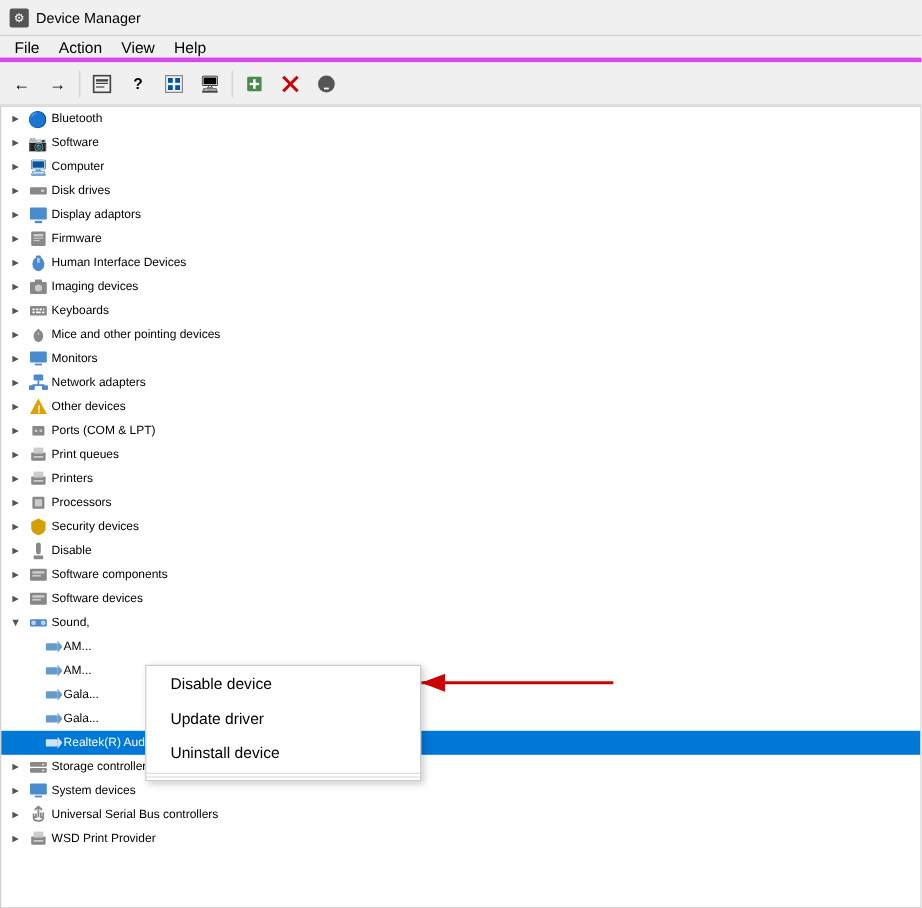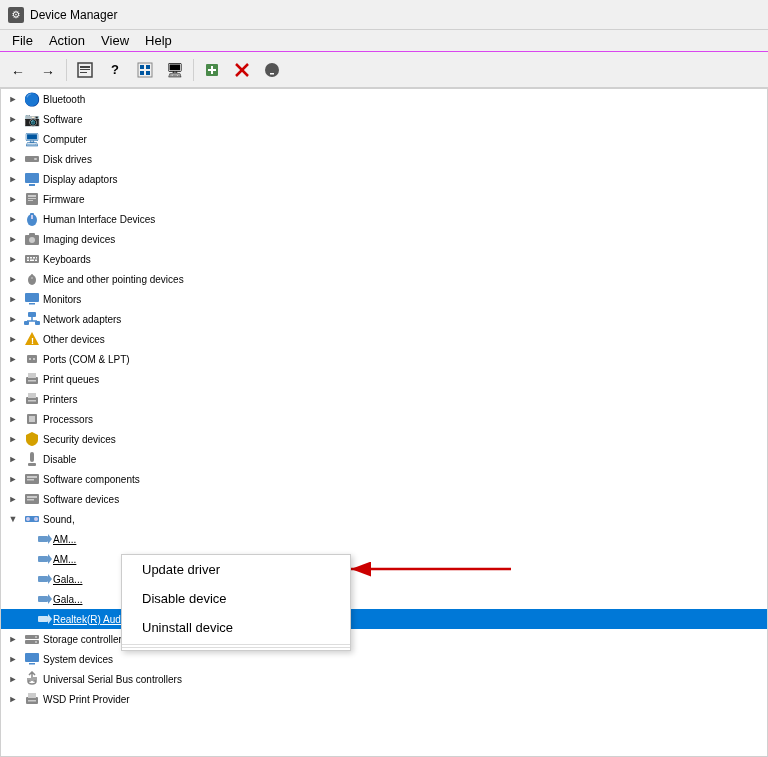--- a/index.html
+++ b/index.html
@@ -38,21 +38,21 @@
       color: #000;
     }
 
     
     .menu-bar {
       background: #f0f0f0;
       height: 22px;
       display: flex;
       align-items: center;
       padding: 0 4px;
-      border-bottom: 1px solid #d946ef;
+      border-bottom: 4px solid #d946ef;
     }
     .menu-item {
       padding: 2px 8px;
       font-size: 13px;
       cursor: pointer;
       color: #000;
     }
 
     
     .toolbar {
@@ -128,21 +128,20 @@
       justify-content: center;
       font-size: 13px;
     }
     .item-label {
       font-size: 10px;
     }
 
     
     .tree-item.child {
       padding-left: 36px;
-      text-decoration: underline;
     }
 
     
     .context-menu {
       position: absolute;
       left: 120px;
       top: 465px;
       width: 230px;
       background: white;
       border: 1px solid #ccc;
@@ -568,22 +567,22 @@
       <svg width="16" height="16" viewBox="0 0 16 16">
           <rect x="2" y="6" width="12" height="7" rx="1" fill="#888"></rect>
           <rect x="4" y="2" width="8" height="5" fill="#ccc"></rect>
           <rect x="4" y="9" width="8" height="1.5" fill="#ccc"></rect>
         </svg>
     </span>
     <span class="item-label">WSD Print Provider</span>
   </div>
 
   <div class="context-menu">
+    <div class="context-menu-item">Disable device</div>
     <div class="context-menu-item">Update driver</div>
-    <div class="context-menu-item">Disable device</div>
     <div class="context-menu-item">Uninstall device</div>
     <div class="context-menu-separator"></div>
     <div class="context-menu-separator"></div>
   </div>
 
   <svg style="position:absolute; top:460px; left:340px; width:180px; height:40px; pointer-events:none; overflow:visible;">
     <defs>
       <marker id="arrowhead" markerWidth="8" markerHeight="6" refX="8" refY="3" orient="auto">
         <polygon points="0 0, 8 3, 0 6" fill="#cc0000"></polygon>
       </marker>

